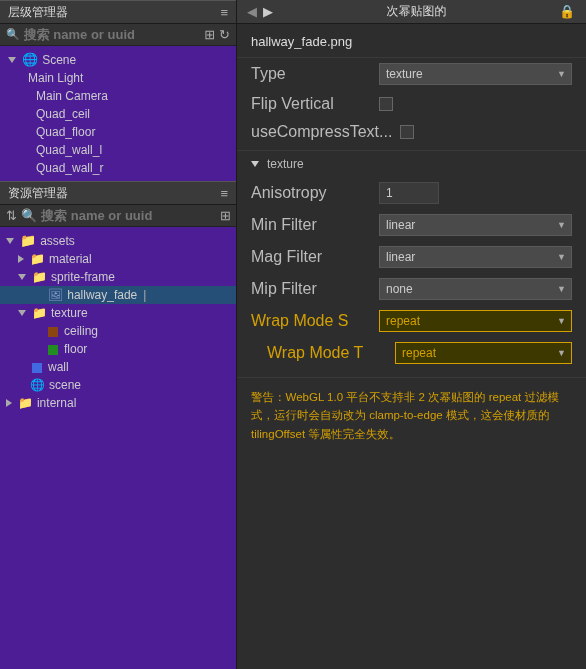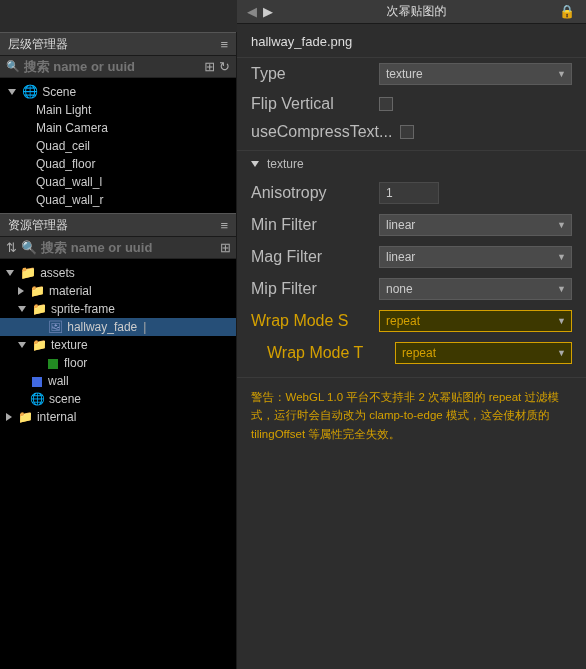--- a/index.html
+++ b/index.html
@@ -13,23 +13,22 @@
       display: flex;
       overflow: hidden;
     }
 
     
     .left-panel {
       width: 237px;
       min-width: 237px;
       display: flex;
       flex-direction: column;
-      background: #000000;
+      background: #4c1d95;
       border-right: 1px solid #1a1a1a;
-      margin-top: 32px;
     }
 
     
     .section-header {
       background: #3a3a3a;
       border-bottom: 1px solid #1a1a1a;
       border-top: 1px solid #555;
       padding: 4px 8px;
       display: flex;
       align-items: center;
@@ -306,21 +305,21 @@
       <span class="icon-btn">↻</span>
     </div>
 
     <div class="hierarchy-tree">
 
       <div class="tree-item" style="padding-left:8px;">
         <span class="triangle-down"></span>
         <span class="scene-icon">🌐</span>
         <span>Scene</span>
       </div>
-      <div class="tree-item" style="padding-left:24px;">
+      <div class="tree-item" style="padding-left:16px;">
         <span class="spacer-arrow"></span>
         <span>Main Light</span>
       </div>
       <div class="tree-item" style="padding-left:24px;">
         <span class="spacer-arrow"></span>
         <span>Main Camera</span>
       </div>
       <div class="tree-item" style="padding-left:24px;">
         <span class="spacer-arrow"></span>
         <span>Quad_ceil</span>
@@ -382,20 +381,25 @@
         <span>hallway_fade</span>
         <span style="color:#aaa; margin-left:2px;">|</span>
       </div>
 
       <div class="asset-item" style="padding-left:18px;">
         <span class="triangle-down"></span>
         <span style="color:#888; font-size:12px;">📁</span>
         <span>texture</span>
       </div>
 
+      <div class="asset-item" style="padding-left:36px;">
+        <span class="spacer-arrow"></span>
+        <span><span class="brown-square"></span></span>
+        <span>ceiling</span>
+      </div>
 
       <div class="asset-item" style="padding-left:36px;">
         <span class="spacer-arrow"></span>
         <span><span class="green-square"></span></span>
         <span>floor</span>
       </div>
 
       <div class="asset-item" style="padding-left:20px;">
         <span class="spacer-arrow"></span>
         <span><span class="blue-square"></span></span>

